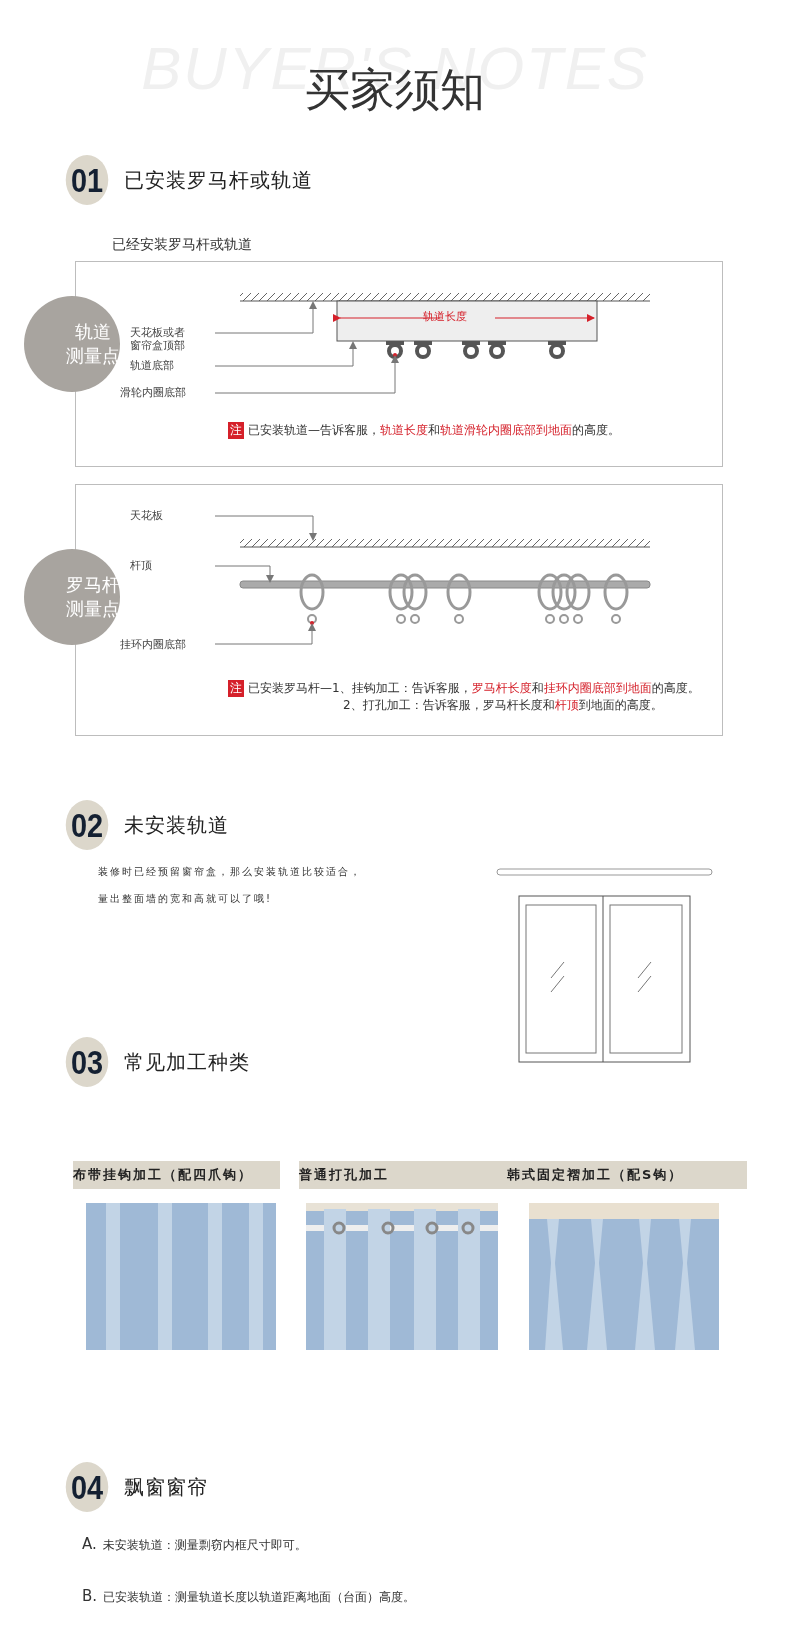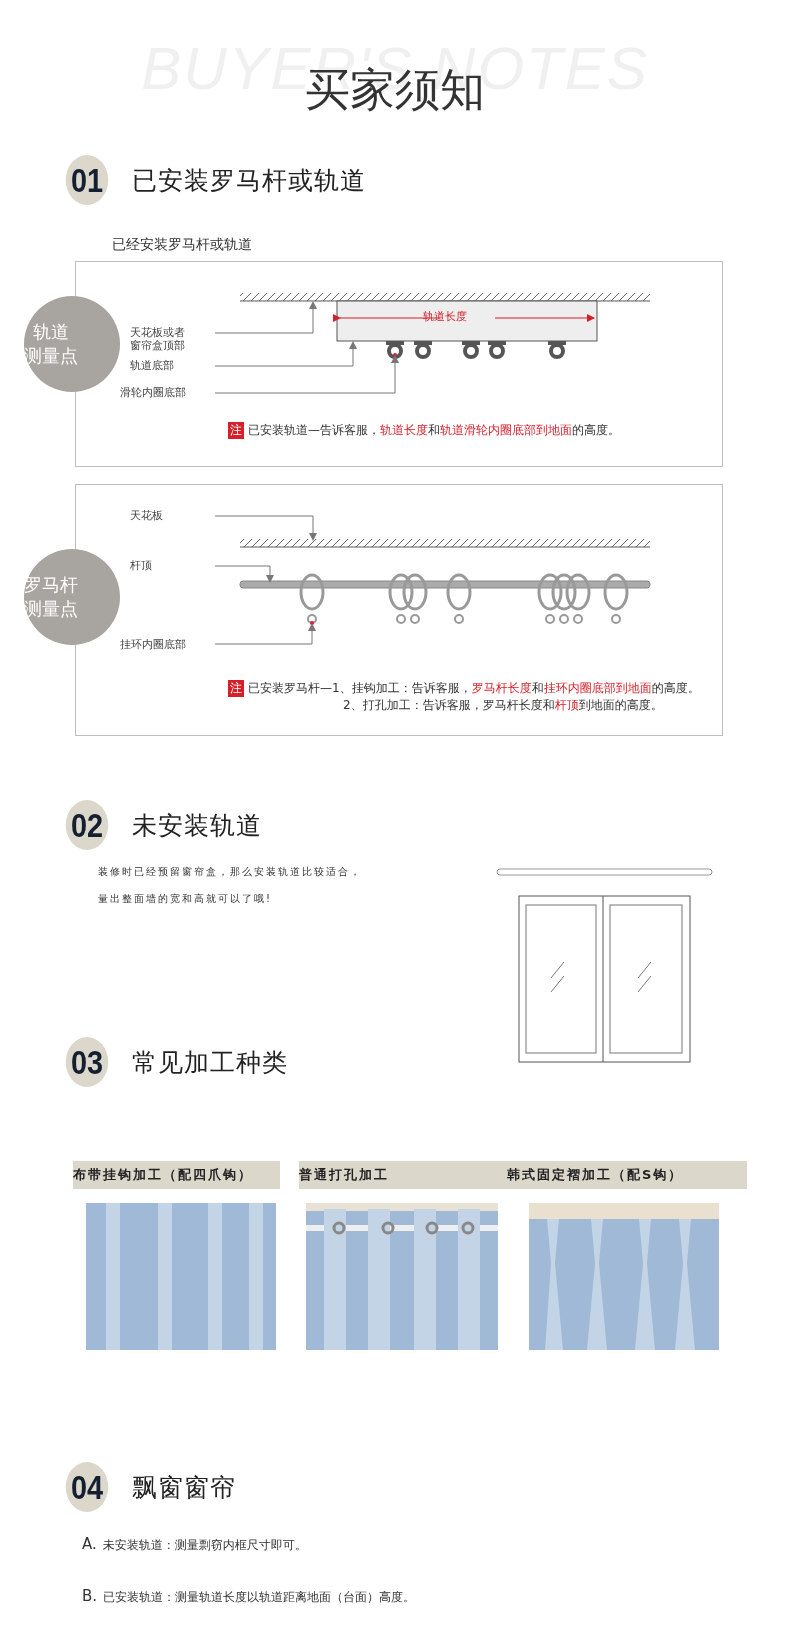--- a/index.html
+++ b/index.html
@@ -2,23 +2,23 @@
 <html><head>
 <meta charset="utf-8">
 <style>
 *{box-sizing:border-box;margin:0;padding:0}
 body{width:790px;height:1638px;background:#fff;font-family:"DejaVu Sans","Liberation Sans",sans-serif;color:#333;position:relative;overflow:hidden}
 .abs{position:absolute}
 .wm{left:0;width:790px;top:34px;text-align:center;font-family:"Liberation Sans",sans-serif;font-style:italic;font-size:60px;color:#f0f0f0;letter-spacing:2px}
 .title{left:0;width:790px;top:60px;text-align:center;font-size:45px;font-weight:normal;color:#333}
 .sec{display:flex;align-items:center}
 .num{width:50px;height:50px;border-radius:50%;background:#dcd7cb;display:flex;align-items:center;justify-content:center;font-family:"Liberation Sans",sans-serif;font-weight:bold;font-size:34px;color:#142032;transform:scaleX(0.85)}
-.sec-title{margin-left:20px;font-size:25px;color:#222;letter-spacing:1px}
+.sec-title{margin-left:12px;font-size:20px;color:#222;letter-spacing:1px}
 .panel{border:1px solid #bdbdbd;background:#fff}
-.circle{border-radius:50%;background:#a8a49f;color:#fff;font-size:18px;display:flex;align-items:center;justify-content:flex-start;text-align:center;line-height:24px}
+.circle{border-radius:50%;background:#a8a49f;color:#fff;font-size:18px;display:flex;align-items:center;justify-content:flex-end;text-align:center;line-height:24px}
 .lbl{font-size:11px;color:#444;line-height:13px}
 .note{font-size:12px;color:#333;white-space:nowrap}
 .zhu{display:inline-block;background:#d5202a;color:#fff;font-size:12px;padding:0 2px;margin-right:4px}
 .red{color:#d5202a}
 .para{font-size:10px;color:#333;letter-spacing:2px;line-height:27px}
 .cap{background:#dcd7cb;font-size:13px;color:#222;line-height:28px;letter-spacing:2px;font-weight:bold}
 .item{font-size:12px;color:#333}
 .item b{font-size:15px;font-weight:normal;margin-right:6px}
 </style>
 </head>

